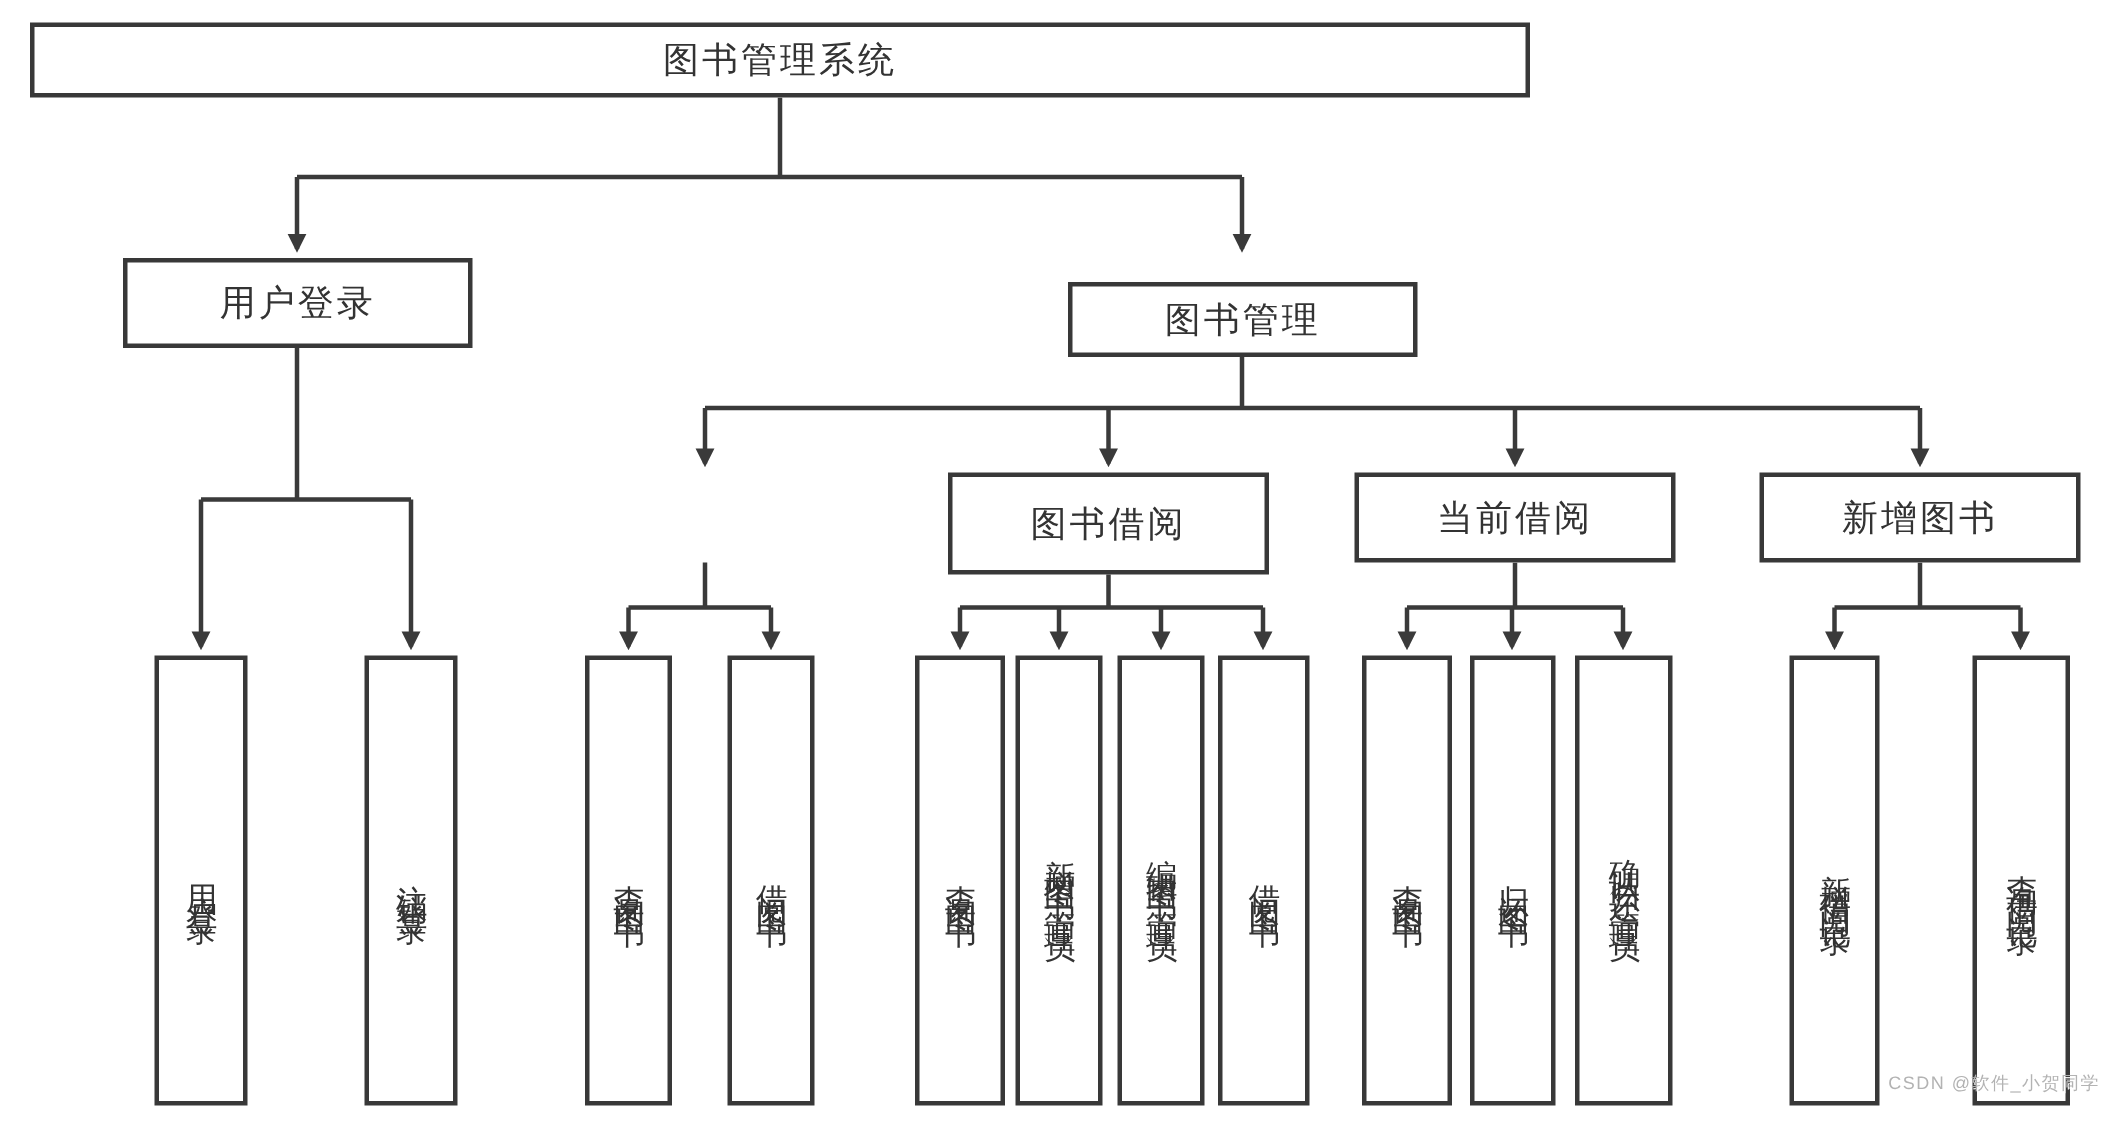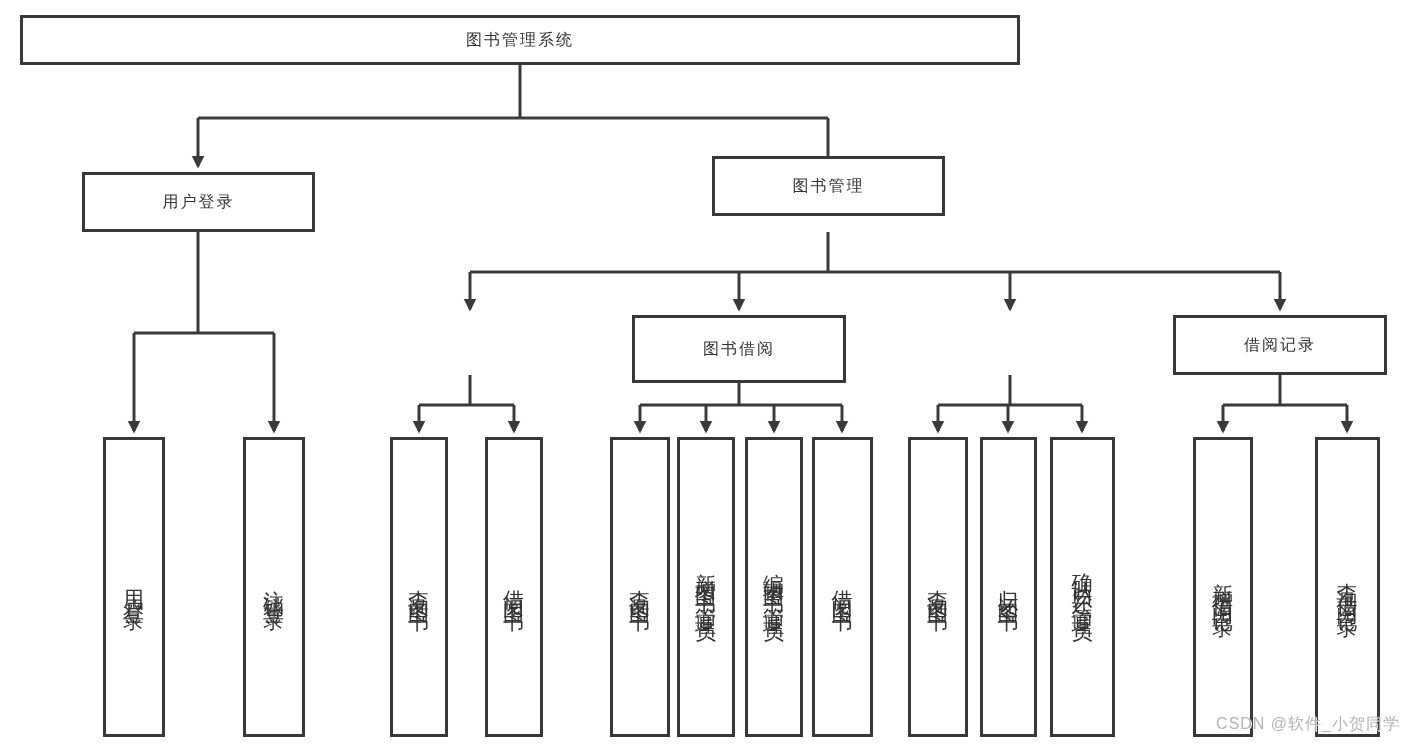--- a/index.html
+++ b/index.html
@@ -24,39 +24,39 @@
   }
   .box {
     position: absolute;
     box-sizing: border-box;
     background: #ffffff;
     border: 3px solid #383838;
     display: flex;
     align-items: center;
     justify-content: center;
     color: #333333;
-    font-size: 16px;
+    font-size: 24px;
     letter-spacing: 2px;
     white-space: nowrap;
   }
   .leaf {
     font-size: 21px;
   }
   .leaf .vtext {
     writing-mode: vertical-rl;
     text-orientation: mixed;
     letter-spacing: 7px;
     line-height: 1;
     color: #333333;
   }
   .watermark {
     position: absolute;
     right: 5px;
     top: 714px;
-    font-size: 16px;
+    font-size: 12px;
     color: #b3b3b3;
     letter-spacing: 1px;
     text-shadow: 1px 1px 0 rgba(255,255,255,0.9);
     z-index: 10;
     white-space: nowrap;
   }
 </style>
 </head>
 <body>
 
@@ -104,29 +104,32 @@
     <path d="M1347,405 L1347,431" fill="none" stroke="#3a3a3a" stroke-width="3" marker-end="url(#arrow)"></path>
   </svg>
 
   <div class="box" style="left:20px;top:15px;width:1000px;height:50px">
     <span>图书管理系统</span>
   </div>
 
   <div class="box" style="left:82px;top:172px;width:233px;height:60px">
     <span>用户登录</span>
   </div>
-  <div class="box" style="left:712px;top:156px;width:233px;height:60px">
+  <div class="box" style="left:712px;top:188px;width:233px;height:50px">
     <span>图书管理</span>
   </div>
 
   <div class="box" style="left:632px;top:315px;width:214px;height:68px">
     <span>图书借阅</span>
   </div>
+  <div class="box" style="left:903px;top:315px;width:214px;height:60px">
+    <span>当前借阅</span>
+  </div>
   <div class="box" style="left:1173px;top:315px;width:214px;height:60px">
-    <span>借阅记录</span>
+    <span>新增图书</span>
   </div>
 
   <div class="box leaf" style="left:103px;top:437px;width:62px;height:300px">
     <span class="vtext">用户登录</span>
   </div>
   <div class="box leaf" style="left:243px;top:437px;width:62px;height:300px">
     <span class="vtext">注销登录</span>
   </div>
 
   <div class="box leaf" style="left:390px;top:437px;width:58px;height:300px">

